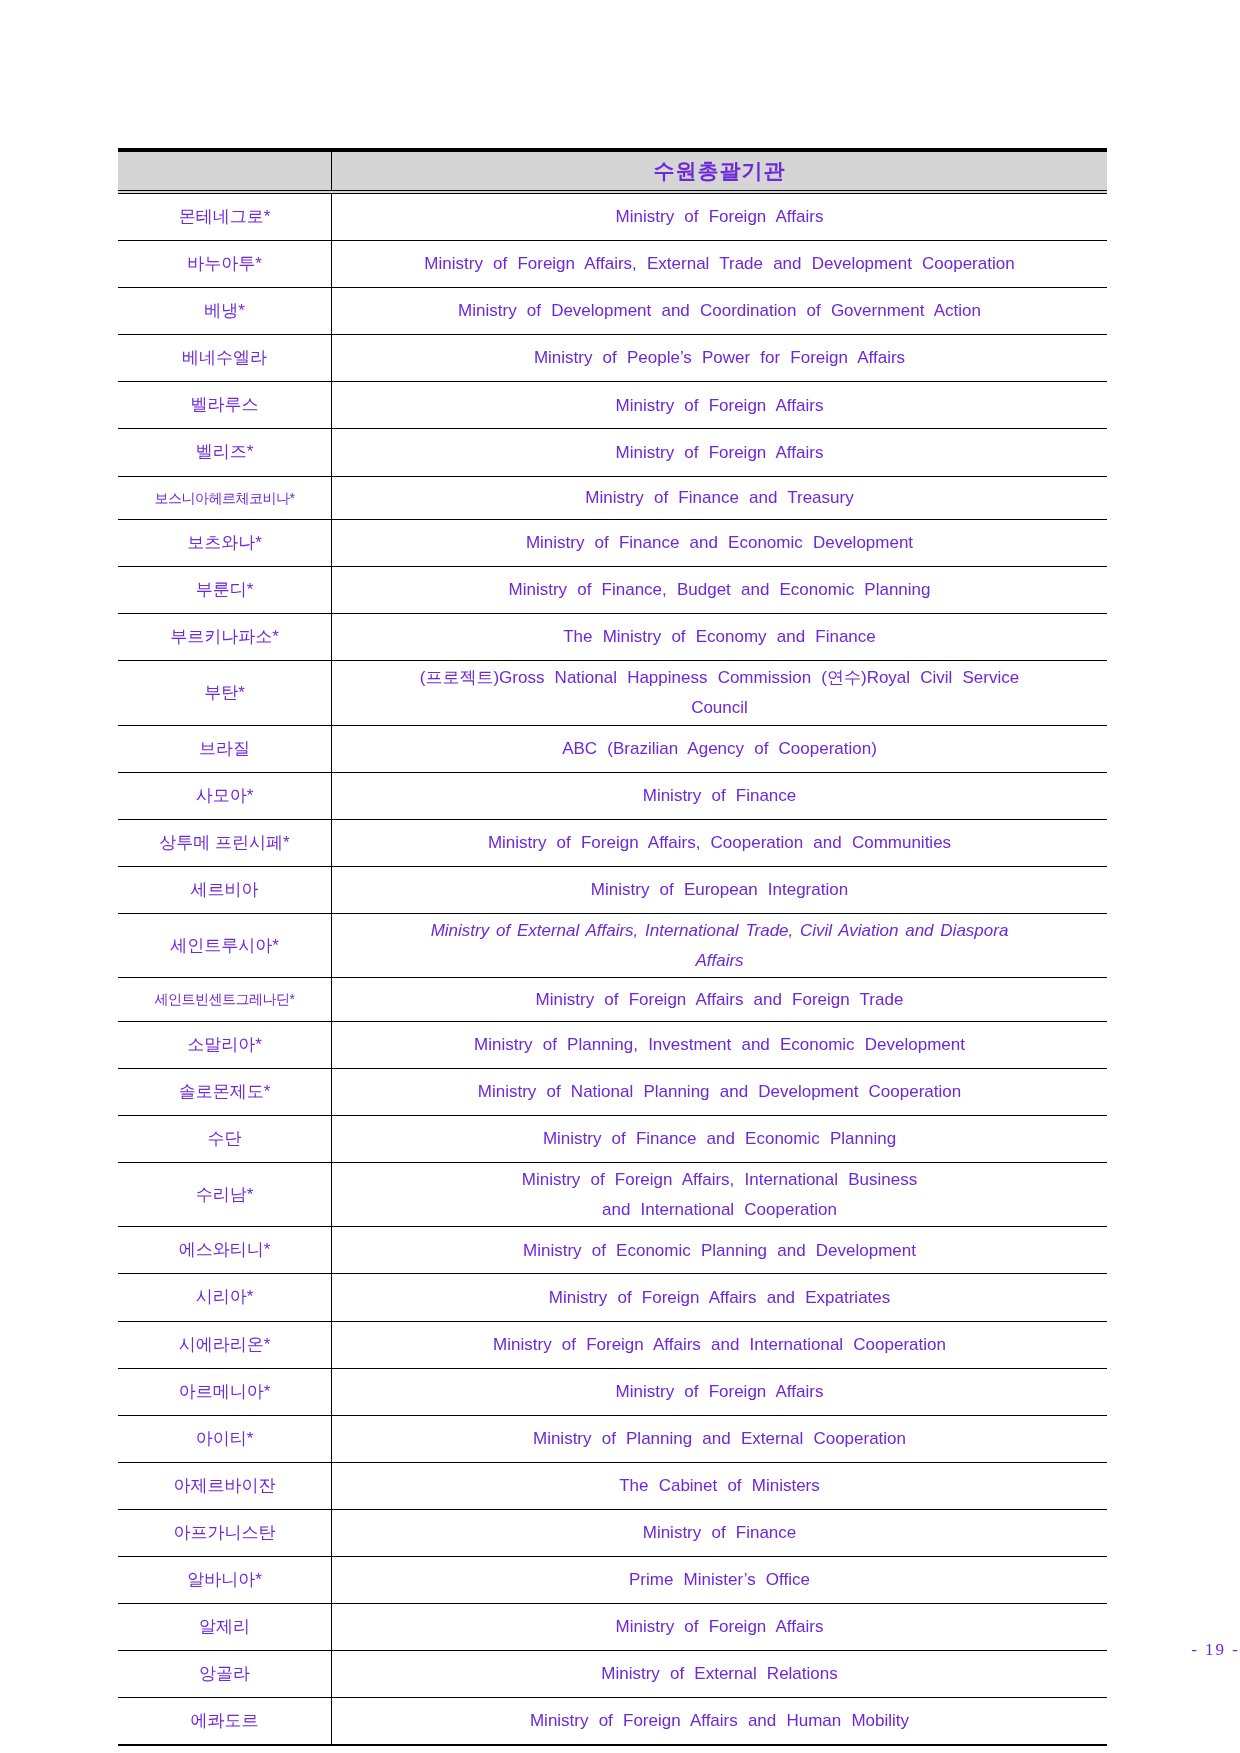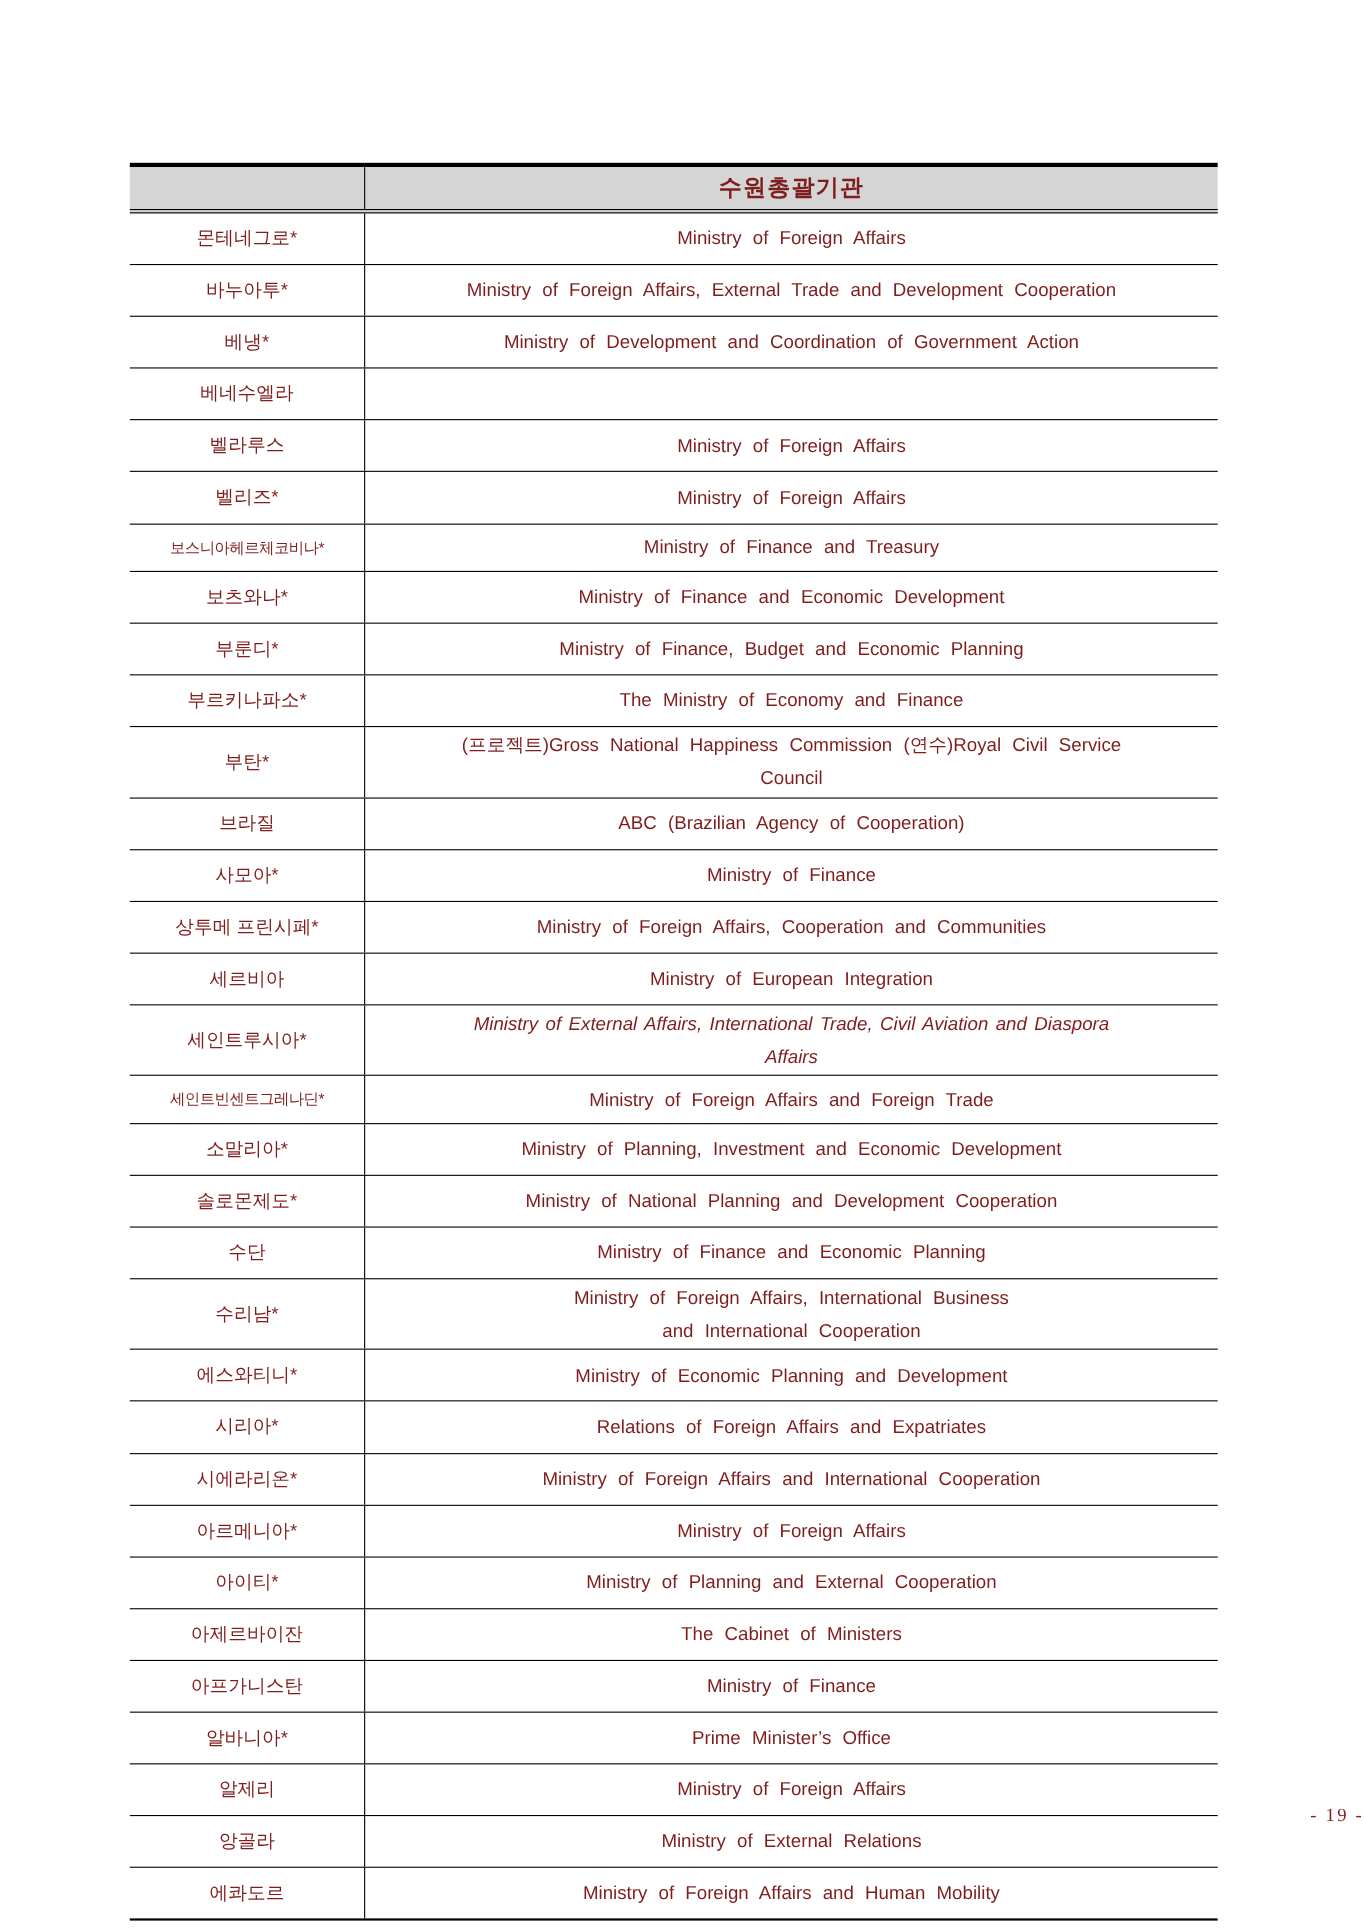--- a/index.html
+++ b/index.html
@@ -1,21 +1,21 @@
 <!DOCTYPE html>
 <html><head>
 <meta charset="utf-8">
 <style>
   html, body { margin: 0; padding: 0; background: #ffffff; }
   .page {
     position: relative;
     width: 1240px;
     height: 1753px;
     background: #ffffff;
-    color: #7f1d1d;
+    color: #6d28d9;
     font-family: "Liberation Sans", sans-serif;
     overflow: hidden;
   }
   .doc-table {
     position: absolute;
     left: 118px;
     top: 148px;
     width: 989px;
     border-top: 4px solid #000000;
     border-bottom: 2px solid #000000;
@@ -97,20 +97,21 @@
       <div class="cell agency-cell">Ministry of Foreign Affairs, External Trade and Development Cooperation</div>
     </div>
 
     <div class="trow">
       <div class="cell country-cell">베냉*</div>
       <div class="cell agency-cell">Ministry of Development and Coordination of Government Action</div>
     </div>
 
     <div class="trow">
       <div class="cell country-cell">베네수엘라</div>
+      <div class="cell agency-cell">Ministry of People’s Power for Foreign Affairs</div>
     </div>
 
     <div class="trow">
       <div class="cell country-cell">벨라루스</div>
       <div class="cell agency-cell">Ministry of Foreign Affairs</div>
     </div>
 
     <div class="trow">
       <div class="cell country-cell">벨리즈*</div>
       <div class="cell agency-cell">Ministry of Foreign Affairs</div>
@@ -194,21 +195,21 @@
 and International Cooperation</div>
     </div>
 
     <div class="trow">
       <div class="cell country-cell">에스와티니*</div>
       <div class="cell agency-cell">Ministry of Economic Planning and Development</div>
     </div>
 
     <div class="trow">
       <div class="cell country-cell">시리아*</div>
-      <div class="cell agency-cell">Relations of Foreign Affairs and Expatriates</div>
+      <div class="cell agency-cell">Ministry of Foreign Affairs and Expatriates</div>
     </div>
 
     <div class="trow">
       <div class="cell country-cell">시에라리온*</div>
       <div class="cell agency-cell">Ministry of Foreign Affairs and International Cooperation</div>
     </div>
 
     <div class="trow">
       <div class="cell country-cell">아르메니아*</div>
       <div class="cell agency-cell">Ministry of Foreign Affairs</div>

